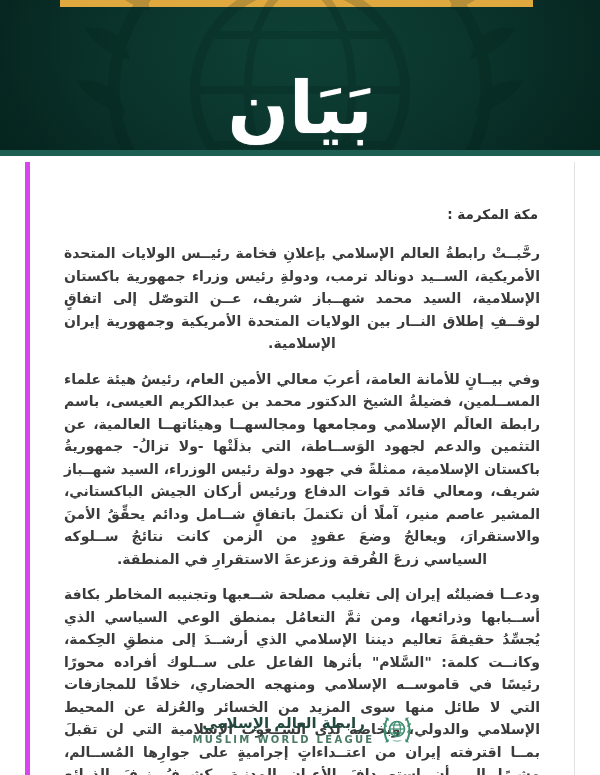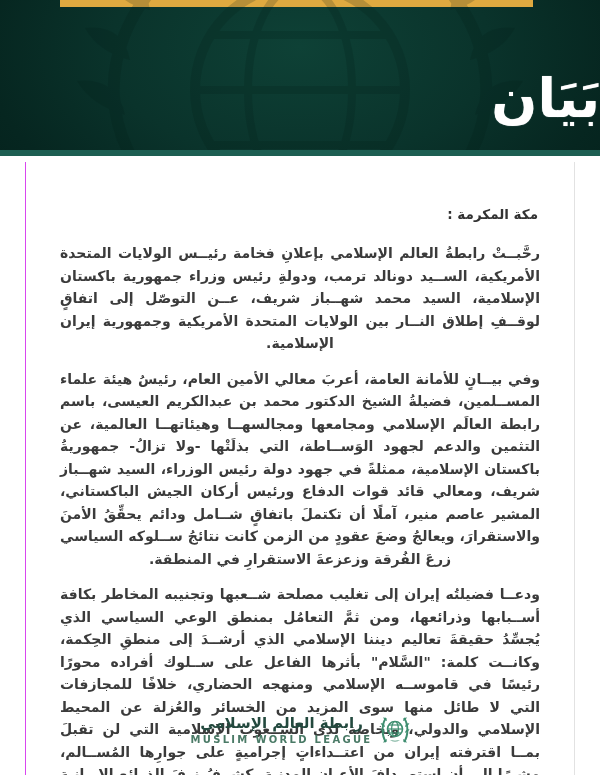--- a/index.html
+++ b/index.html
@@ -36,23 +36,23 @@
     left: 50%;
     top: 58%;
     transform: translate(-50%, -50%);
     opacity: 0.18;
   }
   .calligraphy {
     position: absolute;
     left: 0;
     right: 0;
     top: 72px;
-    text-align: right;
+    text-align: center;
     color: #ffffff;
-    font-size: 54px;
+    font-size: 72px;
     font-weight: bold;
     letter-spacing: 2px;
     text-shadow: 0 0 1px rgba(255,255,255,0.6);
     direction: rtl;
     line-height: 1;
   }
   .teal-strip {
     position: absolute;
     left: 0;
     bottom: 0;
@@ -62,21 +62,21 @@
   }
 
   
   .sheet {
     position: absolute;
     top: 162px;
     left: 25px;
     right: 25px;
     bottom: 0;
     background: #ffffff;
-    border-left: 1px solid #d946ef;
+    border-left: 5px solid #d946ef;
     border-right: 1px solid #e2e2e2;
     padding: 44px 34px 0 34px;
     direction: rtl;
   }
   .location {
     margin: 0 2px 20px 0;
     font-size: 13.5px;
     font-weight: bold;
     color: #333333;
     text-align: right;

